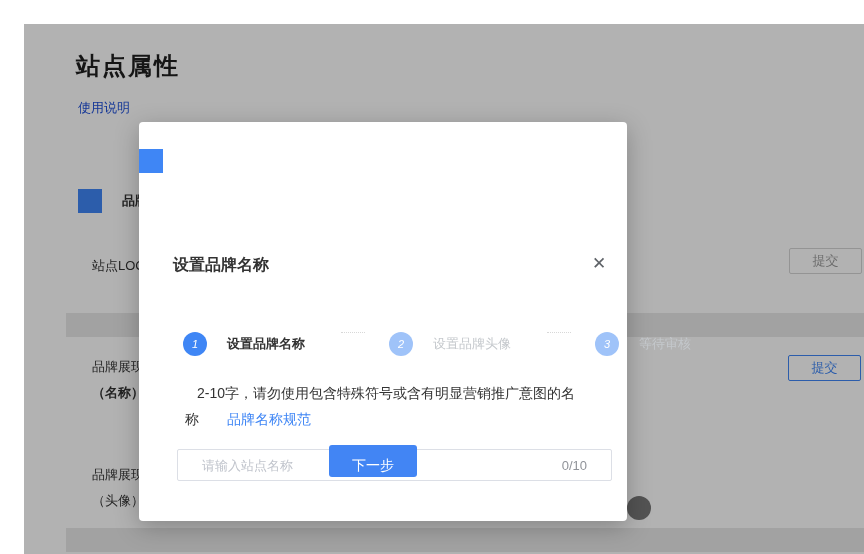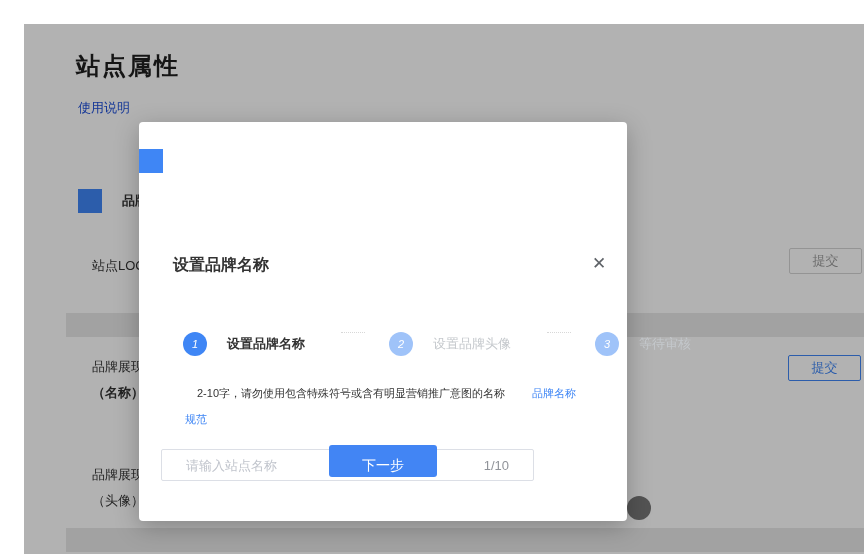--- a/index.html
+++ b/index.html
@@ -105,26 +105,26 @@
   }
   .step-active .step-circle { background: #3f86f5; }
   .step-inactive .step-circle { background: #9fc3f9; }
   .step-label { font-size: 13px; }
   .step-active .step-label { color: #333; font-weight: bold; }
   .step-inactive .step-label { color: #c4c8cc; }
   .step-dots { flex: 1; border-top: 1px dotted #d8d8d8; margin: 0 12px; height: 0; }
 
   .modal-desc {
     position: absolute; left: 22px; right: 22px; top: 234px;
-    font-size: 11px; color: #333; line-height: 26px;
+    font-size: 14px; color: #333; line-height: 26px;
   }
   .desc-link { color: #3f86f5; text-decoration: none; cursor: pointer; }
 
   .input-wrap {
-    position: absolute; left: 22px; top: 327px; width: 373px; height: 32px;
+    position: absolute; left: 38px; top: 327px; width: 435px; height: 32px;
     border: 1px solid #dcdfe6; border-radius: 2px;
     display: flex; align-items: center; padding: 0 12px; background: #fff;
   }
   .input-wrap input {
     flex: 1; border: none; outline: none; font-size: 13px; color: #333;
     font-family: inherit; background: transparent;
   }
   .input-wrap input::placeholder { color: #c0c4cc; }
   .input-counter { font-size: 13px; color: #909399; flex: none; margin-left: 8px; }
 
@@ -138,21 +138,21 @@
   .next-btn {
     position: absolute; left: 190px; top: 323px; width: 108px; height: 32px;
     background: #4285f4; color: #fff; border: none; border-radius: 3px;
     font-size: 14px; cursor: pointer; font-family: inherit;
     top: 323px;
   }
   .modal .next-btn { top: 323px; }
   .next-btn { top: 323px; }
   .next-btn { top: 323px !important; }
   .modal button.next-btn { top: 323px !important; }
-  .next-btn { left: 190px; width: 108px; height: 32px; }
+  .next-btn { left: 190px; width: 88px; height: 32px; }
   .next-btn { top: 323px !important; }
 </style>
 </head>
 <body>
 
 <div class="screen">
 
   <div class="base-page">
 
     <h1 class="page-title">站点属性</h1>
@@ -208,18 +208,18 @@
       </div>
     </div>
 
     <div class="modal-desc">
       <div><span>2-10字，请勿使用包含特殊符号或含有明显营销推广意图的名称</span> <a class="desc-link">品牌名称规范</a></div>
       <div>新名称审核通过后生效，审核时间为3个工作日内。</div>
     </div>
 
     <div class="input-wrap">
       <input type="text" placeholder="请输入站点名称" style="">
-      <span class="input-counter">1/10</span>
+      <span class="input-counter">0/10</span>
     </div>
 
     <button class="next-btn" style="top:323px;">下一步</button>
   </div>
 </div>
 
 </body></html>

